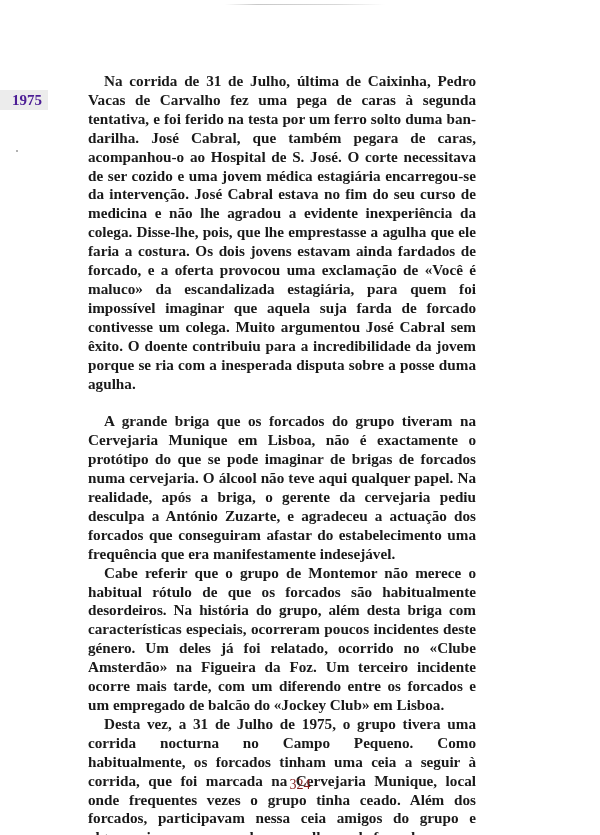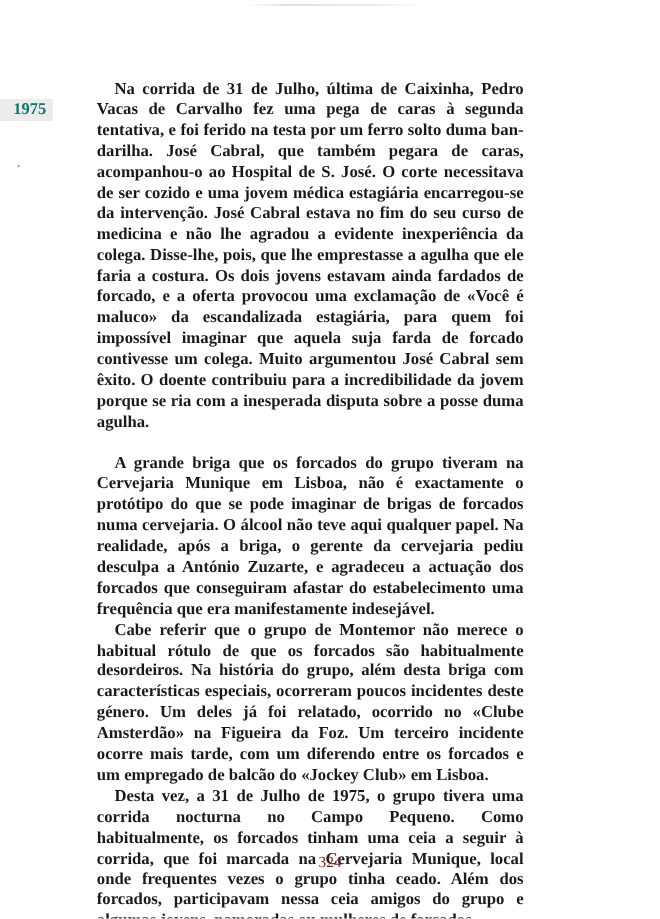--- a/index.html
+++ b/index.html
@@ -7,21 +7,21 @@
     width: 600px; height: 835px; background: #ffffff; position: relative; overflow: hidden;
     font-family: "Liberation Serif", "DejaVu Serif", serif; color: #1a1a1a;
   }
   .top-rule {
     position: absolute; left: 225px; top: 4px; width: 160px; height: 1px;
     background: linear-gradient(90deg, rgba(0,0,0,0), #c8c8c8 20%, #d8d8d8 70%, rgba(0,0,0,0));
   }
   .year-tab {
     position: absolute; left: 0; top: 90px; width: 48px; height: 20px;
     background: #ececec; font-weight: bold; font-size: 15px; line-height: 20px;
-    padding-left: 12px; box-sizing: border-box; color: #0f766e;
+    padding-left: 12px; box-sizing: border-box; color: #4c1d95;
   }
   .margin-dot {
     position: absolute; left: 16px; top: 150px; width: 2px; height: 2px; background: #999; border-radius: 1px;
   }
   .body-text {
     position: absolute; left: 88px; top: 72px; width: 388px;
     font-size: 15.2px; line-height: 18.9px; text-align: justify;
     hyphens: manual;
   }
   .body-text p { margin: 0; text-indent: 16px; font-weight: bold; }

